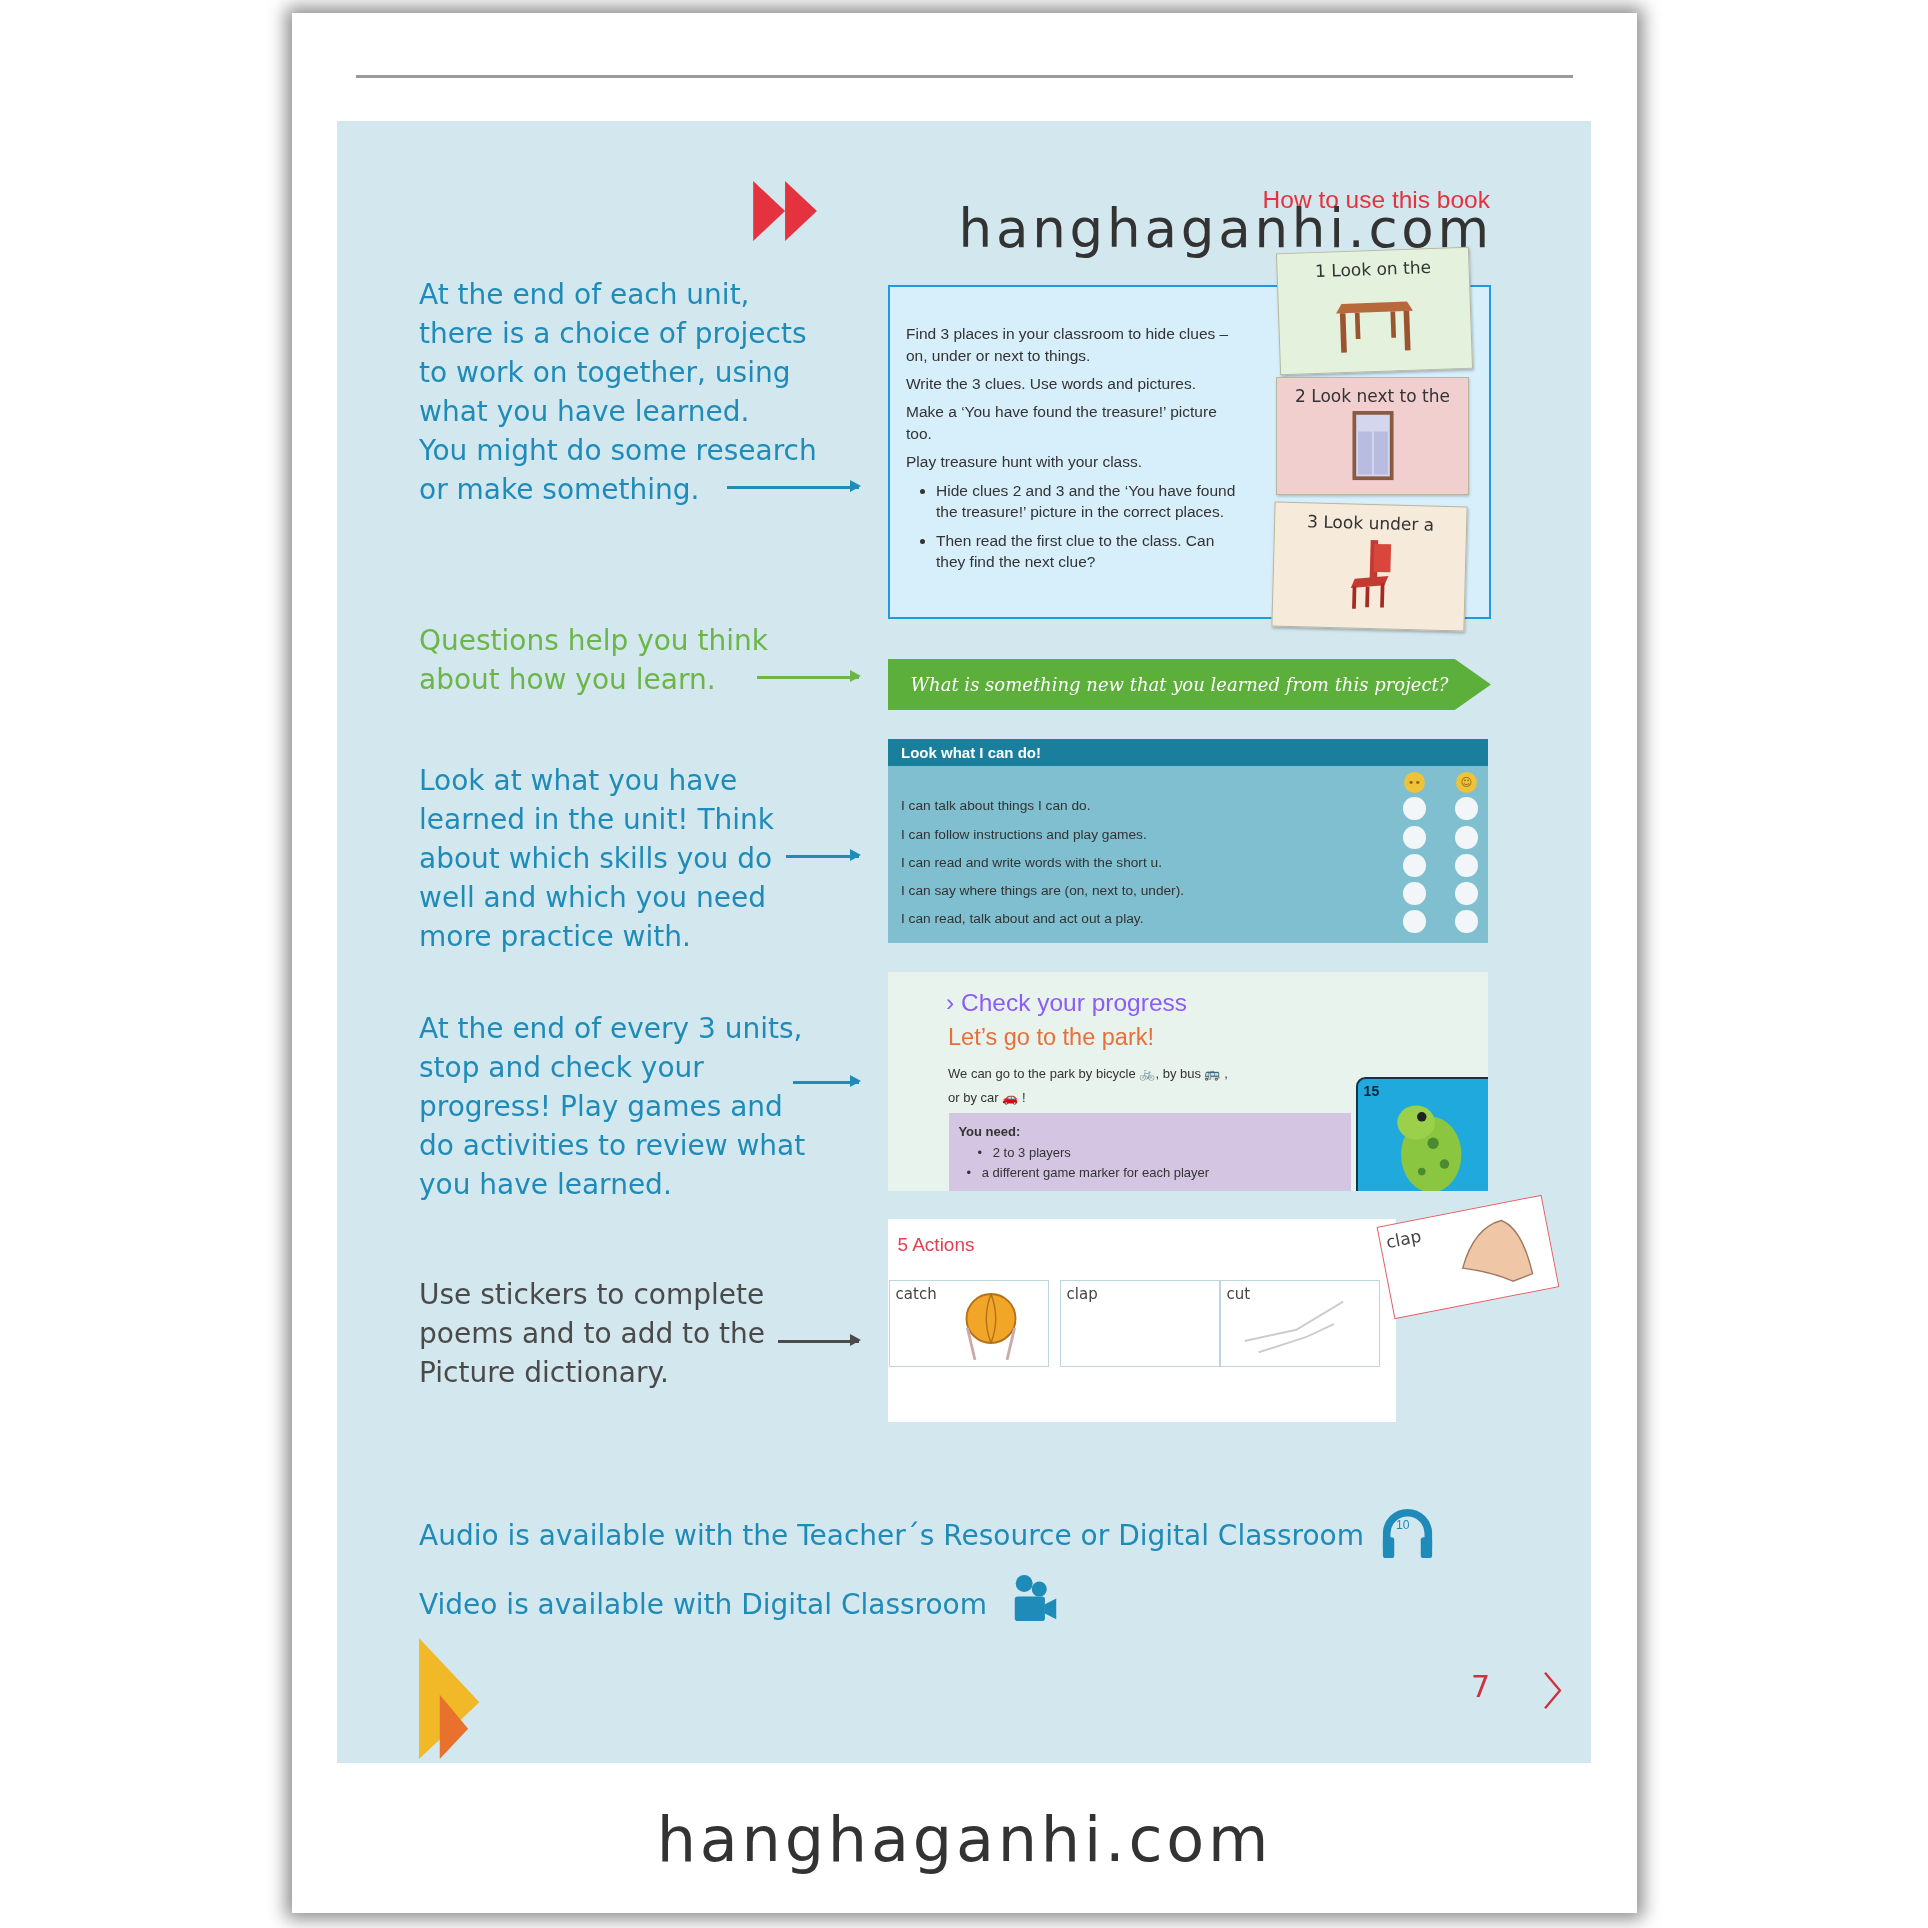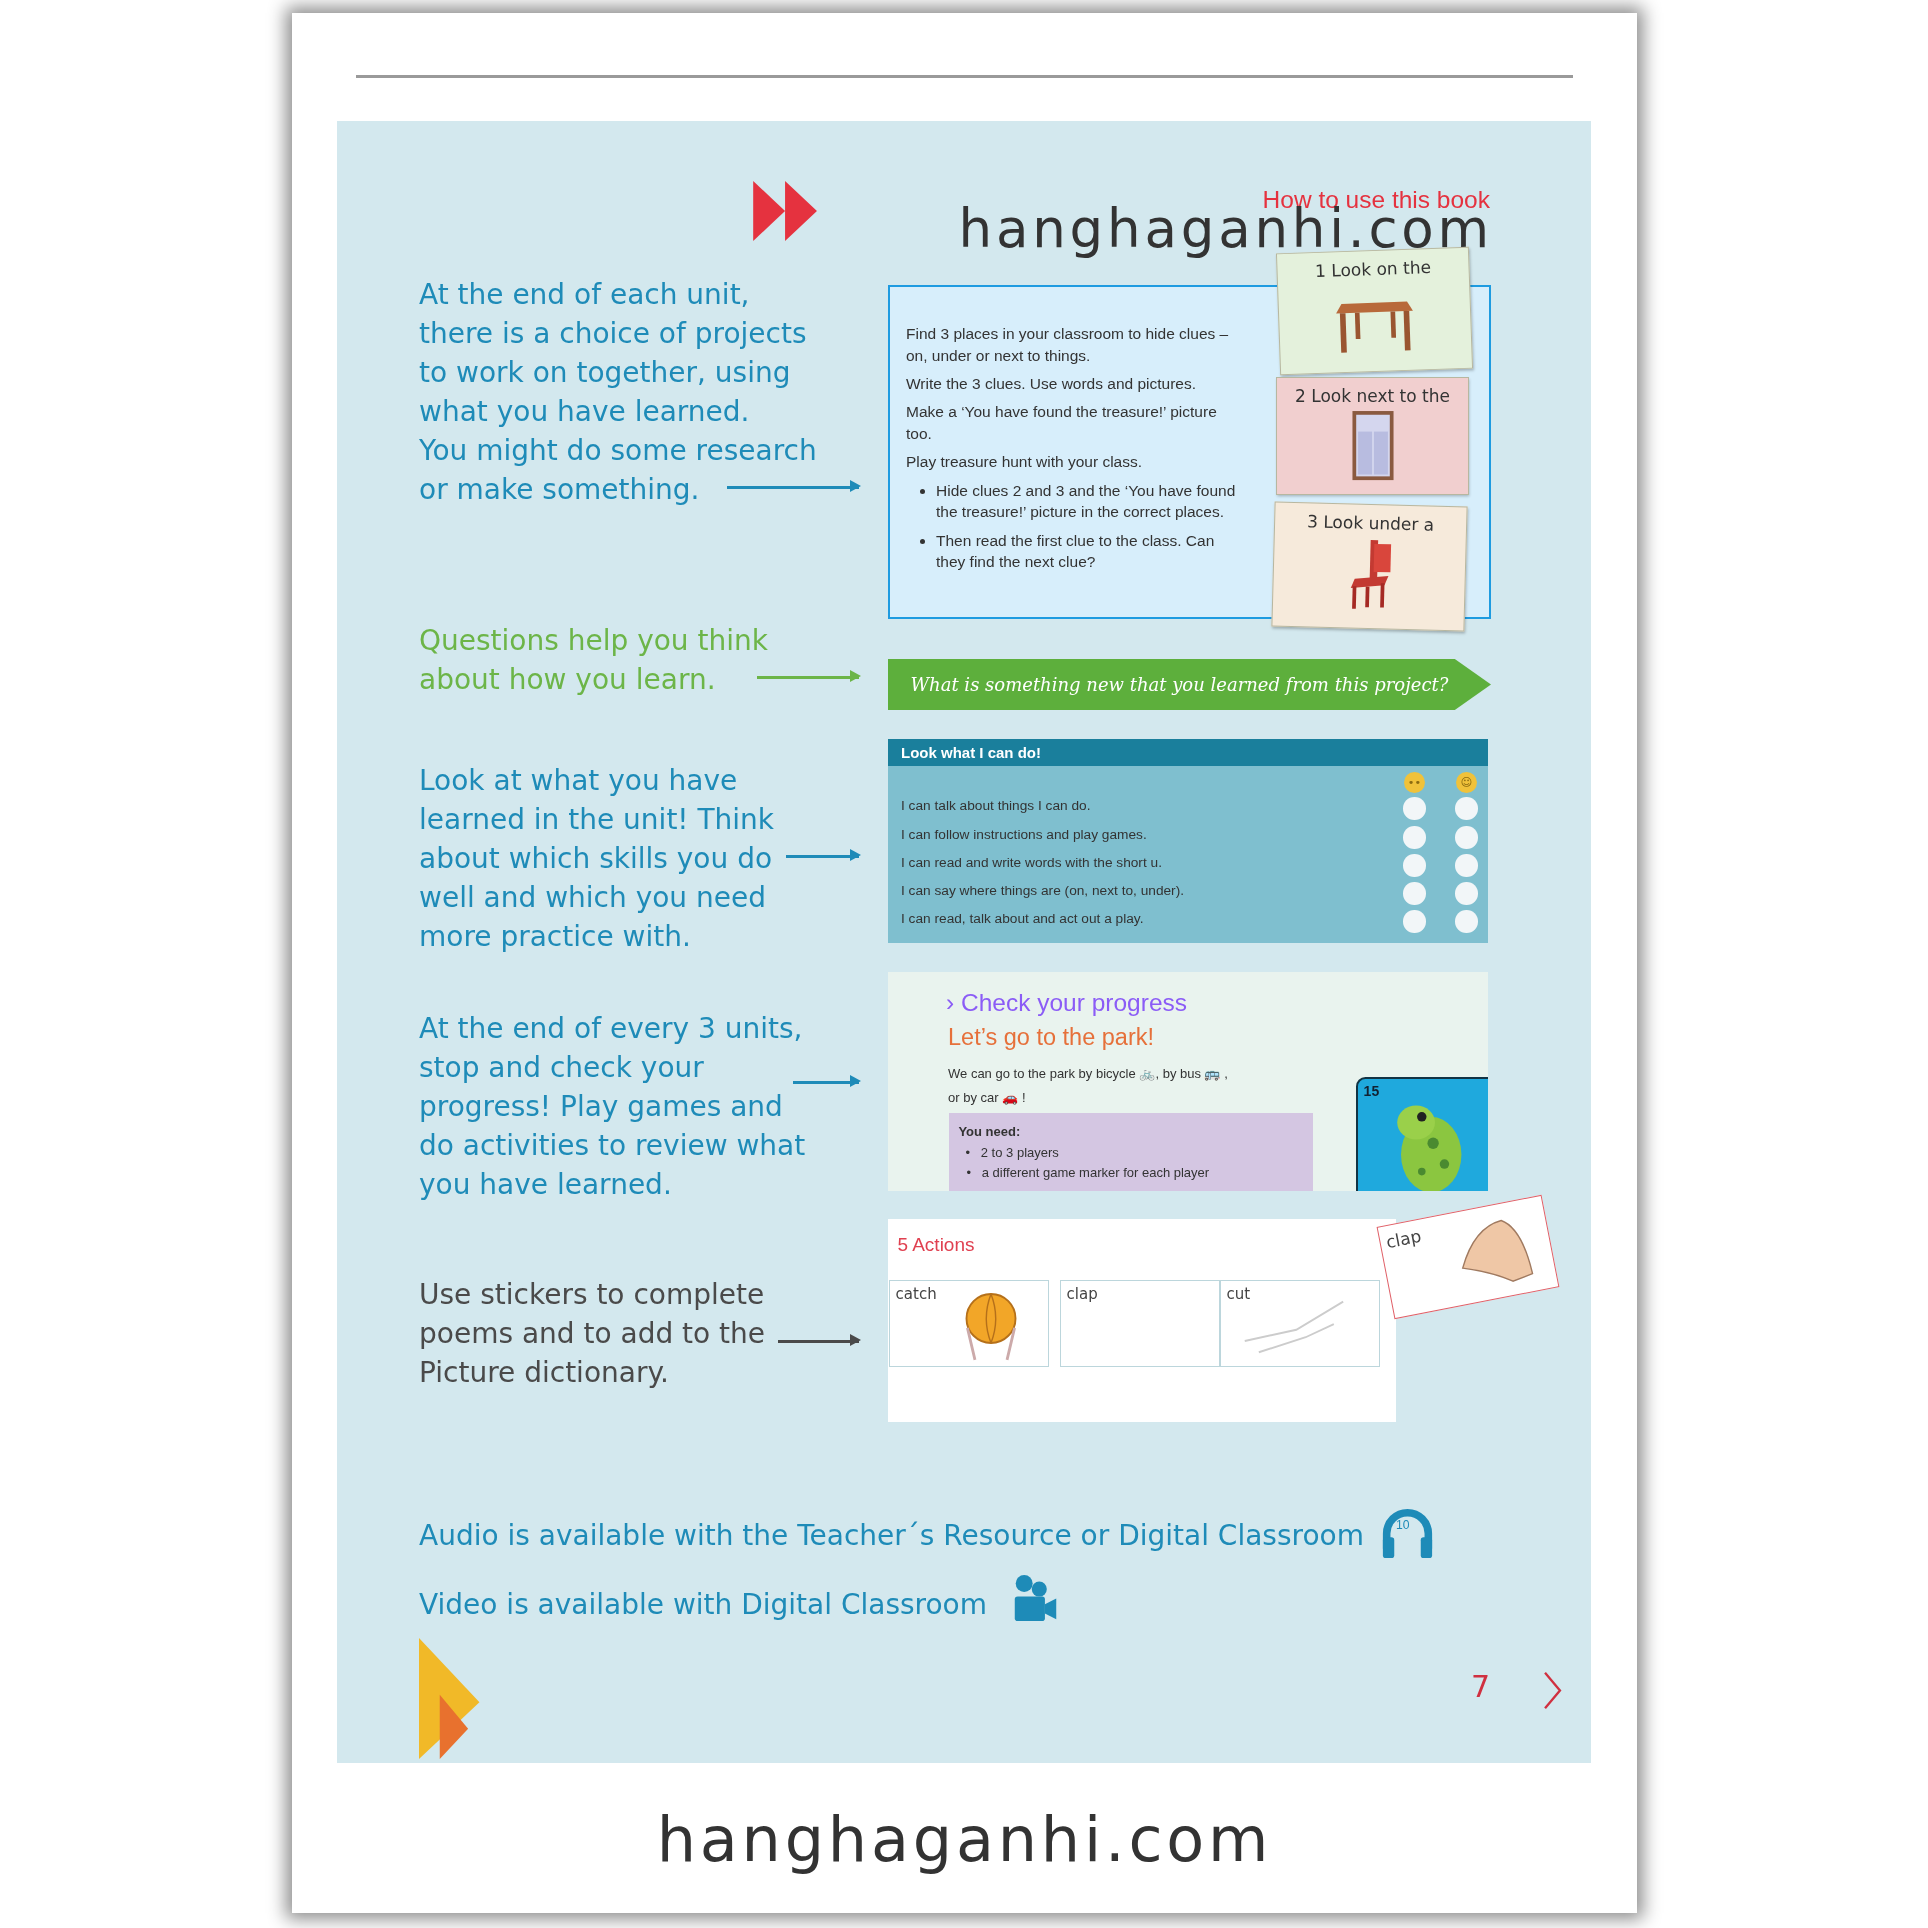--- a/index.html
+++ b/index.html
@@ -26,21 +26,21 @@
   
   .banner{left:888px;top:659px;width:603px;height:51px;background:#5daf3c;clip-path:polygon(0 0,94% 0,100% 50%,94% 100%,0 100%);color:#fff;font-size:18px;line-height:51px;padding-left:22.6px;box-sizing:border-box;font-family:"DejaVu Serif",serif;font-style:italic;}
   
   .look{left:888px;top:739px;width:600px;height:204px;background:#7fbfcf;}
   .look-head{left:0;top:0;width:100%;height:27px;background:#1a7f9c;color:#fff;font-size:15px;line-height:27px;padding-left:13px;box-sizing:border-box;font-family:"Liberation Sans",sans-serif;font-weight:bold;}
   .look-row{left:13px;font-size:13.7px;color:#333;font-family:"Liberation Sans",sans-serif;}
   .circle{width:22.6px;height:22.6px;border-radius:50%;background:#f2f6f8;}
   .face{width:21px;height:21px;border-radius:50%;background:#f0c23a;font-size:11.3px;line-height:21px;text-align:center;color:#8a6a10;}
   
   .check{left:888px;top:972px;width:600px;height:219px;background:#e9f3ee;overflow:hidden;}
-  .youneed{left:61px;top:141px;width:364px;height:94px;background:#d4c6e2;font-family:"Liberation Sans",sans-serif;font-size:13px;color:#333;padding:11.3px 9.4px;box-sizing:border-box;}
+  .youneed{left:61px;top:141px;width:402px;height:94px;background:#d4c6e2;font-family:"Liberation Sans",sans-serif;font-size:13px;color:#333;padding:11.3px 9.4px;box-sizing:border-box;}
   .frog{left:468px;top:105px;width:141px;height:122px;background:#1fa9dd;border:2.8px solid #134;border-radius:9.4px 0 0 0;}
   
   .actions{left:888px;top:1219px;width:508px;height:203px;background:#ffffff;}
   .act-cell{top:61px;width:160px;height:87px;border:1.9px solid #bcd6dc;box-sizing:border-box;font-family:"DejaVu Sans",sans-serif;font-size:15px;color:#444;padding:3.8px 5.6px;}
   .sticker{left:1384px;top:1210px;width:168px;height:94px;background:#fff;border:1.9px solid #e06068;transform:rotate(-11deg);font-size:17px;color:#444;padding:5.6px;box-sizing:border-box;}
   .footer-text{left:419px;font-size:28px;color:#1e8bb8;}
 </style>
 </head>
 <body>
 
@@ -159,21 +159,21 @@
 <div class="abs check">
   <div class="abs sans" style="left:58px;top:17px;font-size:24.5px;color:#8b5cf6;">
     <span>›</span>
     <span>Check your progress</span>
   </div>
   <div class="abs sans" style="left:60px;top:52px;font-size:23.5px;color:#e6703a;">Let’s go to the park!</div>
   <div class="abs sans" style="left:60px;top:94px;font-size:13px;color:#333;">We can go to the park by bicycle 🚲, by bus 🚌 ,</div>
   <div class="abs sans" style="left:60px;top:118px;font-size:13px;color:#333;">or by car 🚗 !</div>
   <div class="abs youneed">
     <div style="font-weight:bold;margin-bottom:5.6px;">You need:</div>
-    <div style="margin-left:7px;margin-bottom:5.6px;">•&nbsp;&nbsp;&nbsp;<span>2 to 3 players</span></div>
+    <div style="margin-left:19px;margin-bottom:5.6px;">•&nbsp;&nbsp;&nbsp;<span>2 to 3 players</span></div>
     <div style="margin-left:8px;">•&nbsp;&nbsp;&nbsp;<span>a different game marker for each player</span></div>
   </div>
   <div class="abs frog">
     <div class="abs sans" style="left:5.6px;top:3.8px;font-size:14px;font-weight:bold;color:#123;">15</div>
     <svg class="abs" style="left:26px;top:17px;" width="85" height="104" viewBox="0 0 90 110">
       <ellipse cx="50" cy="62" rx="32" ry="40" fill="#8bc640"></ellipse>
       <ellipse cx="34" cy="28" rx="20" ry="18" fill="#9ad04a"></ellipse>
       <circle cx="40" cy="22" r="5" fill="#222"></circle>
       <circle cx="52" cy="50" r="6" fill="#4a8a30"></circle>
       <circle cx="64" cy="72" r="5" fill="#4a8a30"></circle>

